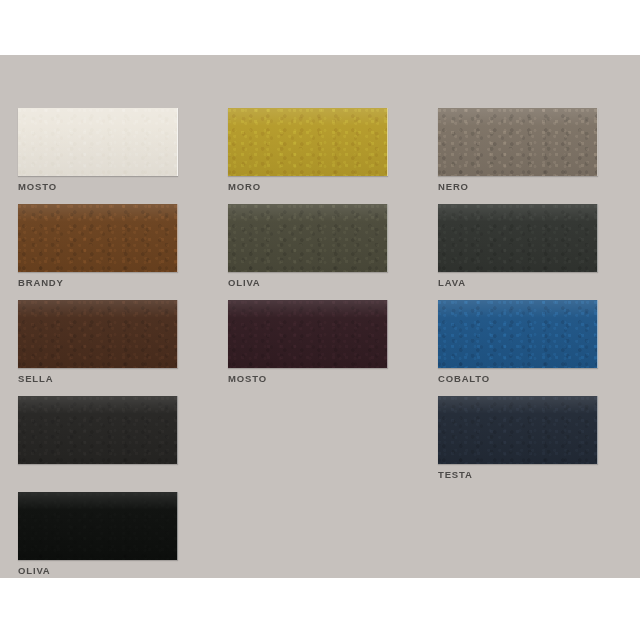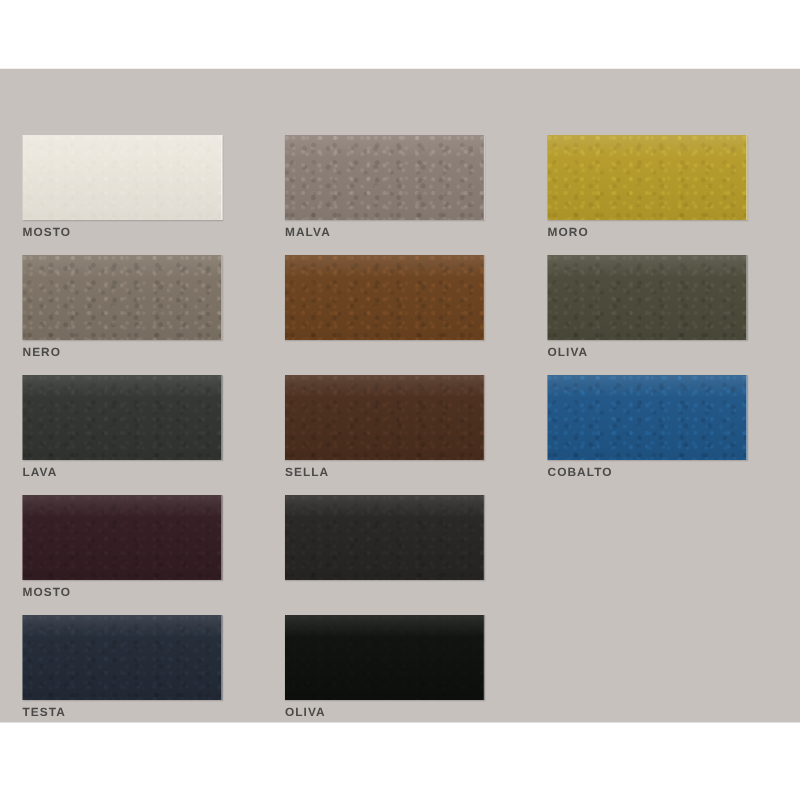--- a/index.html
+++ b/index.html
@@ -107,53 +107,50 @@
 
 <div id="sheet">
 
 
   <div id="swatch-grid">
       <div class="swatch-cell">
         <div class="swatch-chip" title="BURRO" style="background: rgb(236, 231, 221);"></div>
         <div class="swatch-label">MOSTO</div>
       </div>
       <div class="swatch-cell">
-        <div class="swatch-chip" title="MALVA" style="background: rgb(138, 125, 117);"></div>
-        <div class="swatch-label">MALVA</div>
-      </div>
-      <div class="swatch-cell">
         <div class="swatch-chip" title="ORZO" style="background: rgb(181, 155, 42);"></div>
         <div class="swatch-label">MORO</div>
       </div>
       <div class="swatch-cell">
         <div class="swatch-chip" title="TAUPE" style="background: rgb(125, 114, 101);"></div>
         <div class="swatch-label">NERO</div>
       </div>
       <div class="swatch-cell">
         <div class="swatch-chip" title="BRANDY" style="background: rgb(107, 66, 31);"></div>
+        <div class="swatch-label">BRANDY</div>
       </div>
       <div class="swatch-cell">
         <div class="swatch-chip" title="OLIVA" style="background: rgb(75, 74, 58);"></div>
         <div class="swatch-label">OLIVA</div>
       </div>
       <div class="swatch-cell">
         <div class="swatch-chip" title="LAVA" style="background: rgb(49, 52, 48);"></div>
         <div class="swatch-label">LAVA</div>
       </div>
       <div class="swatch-cell">
         <div class="swatch-chip" title="SELLA" style="background: rgb(74, 45, 29);"></div>
         <div class="swatch-label">SELLA</div>
       </div>
       <div class="swatch-cell">
+        <div class="swatch-chip" title="MOSTO" style="background: rgb(50, 28, 34);"></div>
+        <div class="swatch-label">MOSTO</div>
+      </div>
+      <div class="swatch-cell">
         <div class="swatch-chip" title="COBALTO" style="background: rgb(31, 85, 134);"></div>
         <div class="swatch-label">COBALTO</div>
-      </div>
-      <div class="swatch-cell">
-        <div class="swatch-chip" title="MOSTO" style="background: rgb(50, 28, 34);"></div>
-        <div class="swatch-label">MOSTO</div>
       </div>
       <div class="swatch-cell">
         <div class="swatch-chip" title="TESTA MORO" style="background: rgb(38, 37, 35);"></div>
       </div>
       <div class="swatch-cell is-empty">
         <div class="swatch-chip" title=""></div>
         <div class="swatch-label"></div>
       </div>
       <div class="swatch-cell">
         <div class="swatch-chip" title="NOTTE" style="background: rgb(34, 42, 54);"></div>

